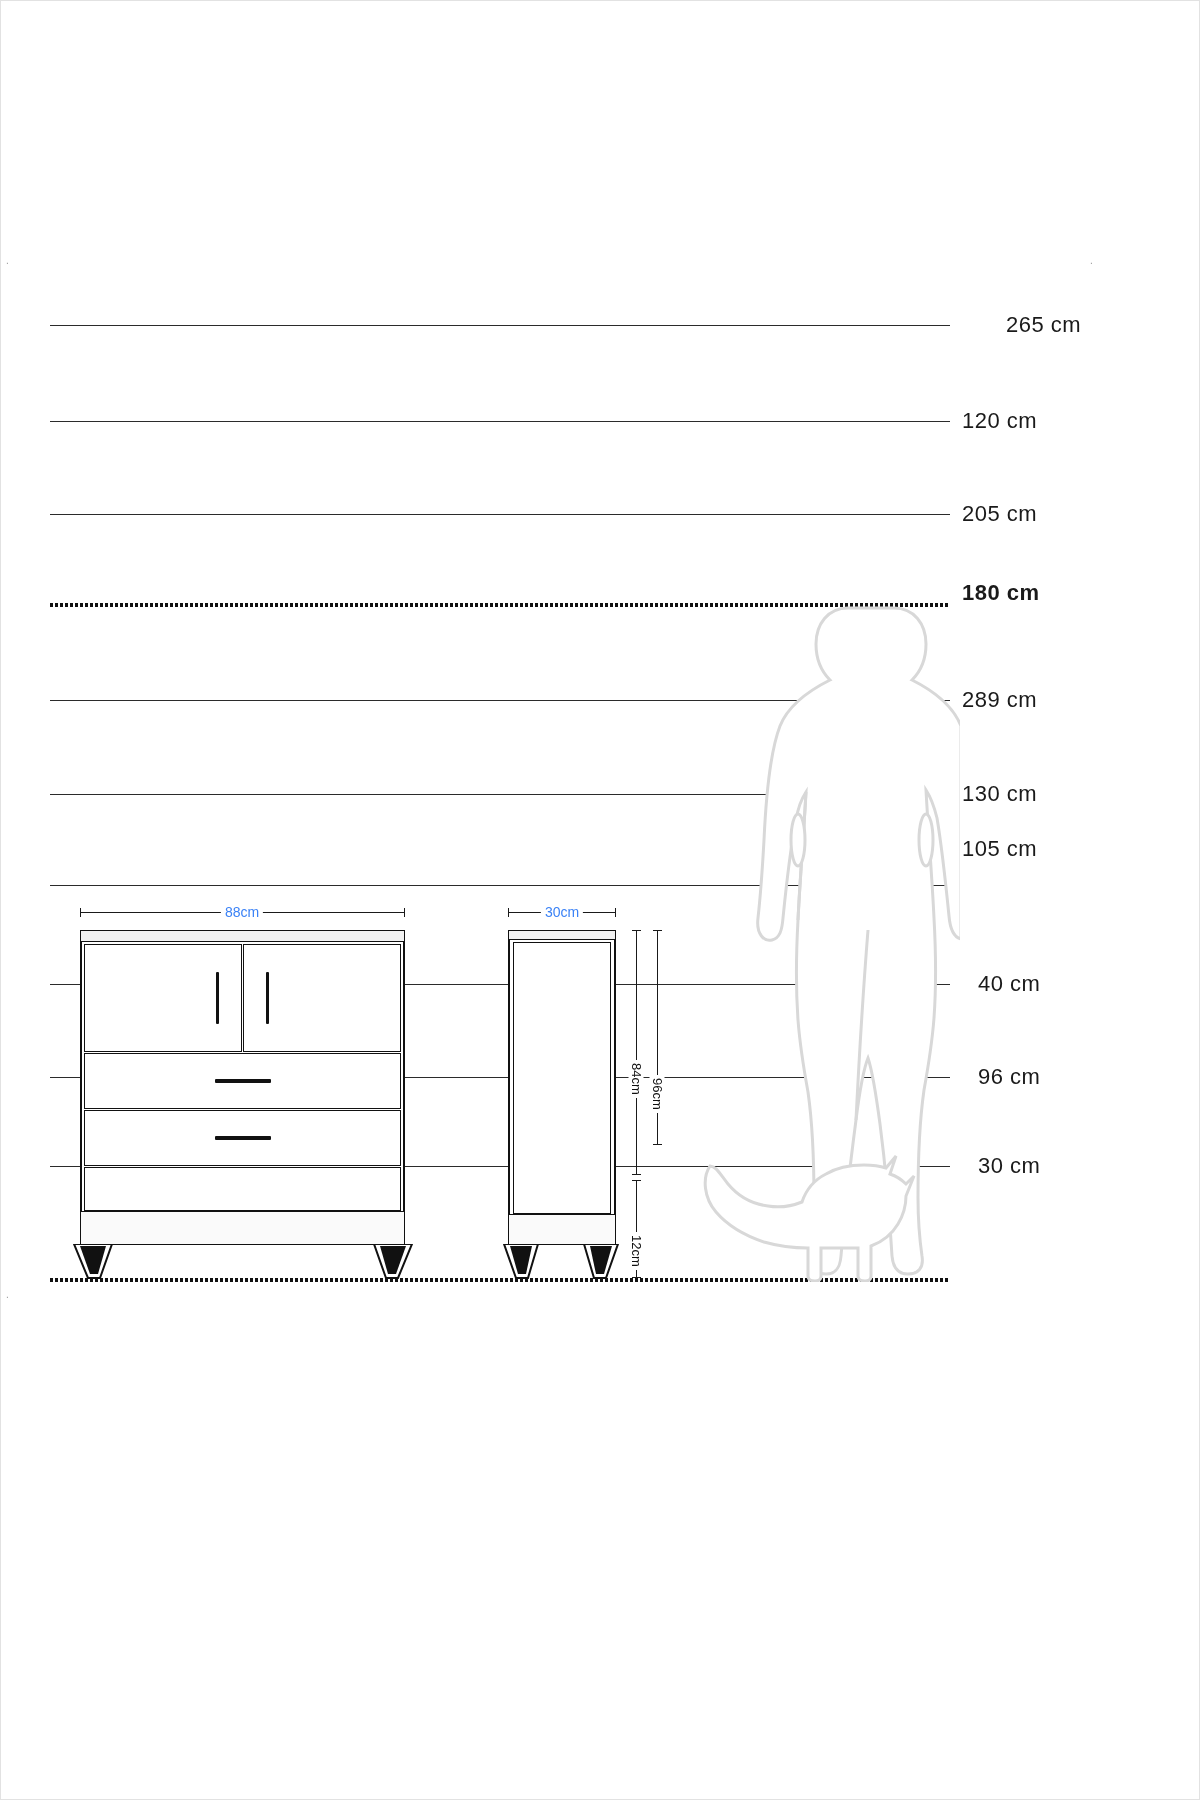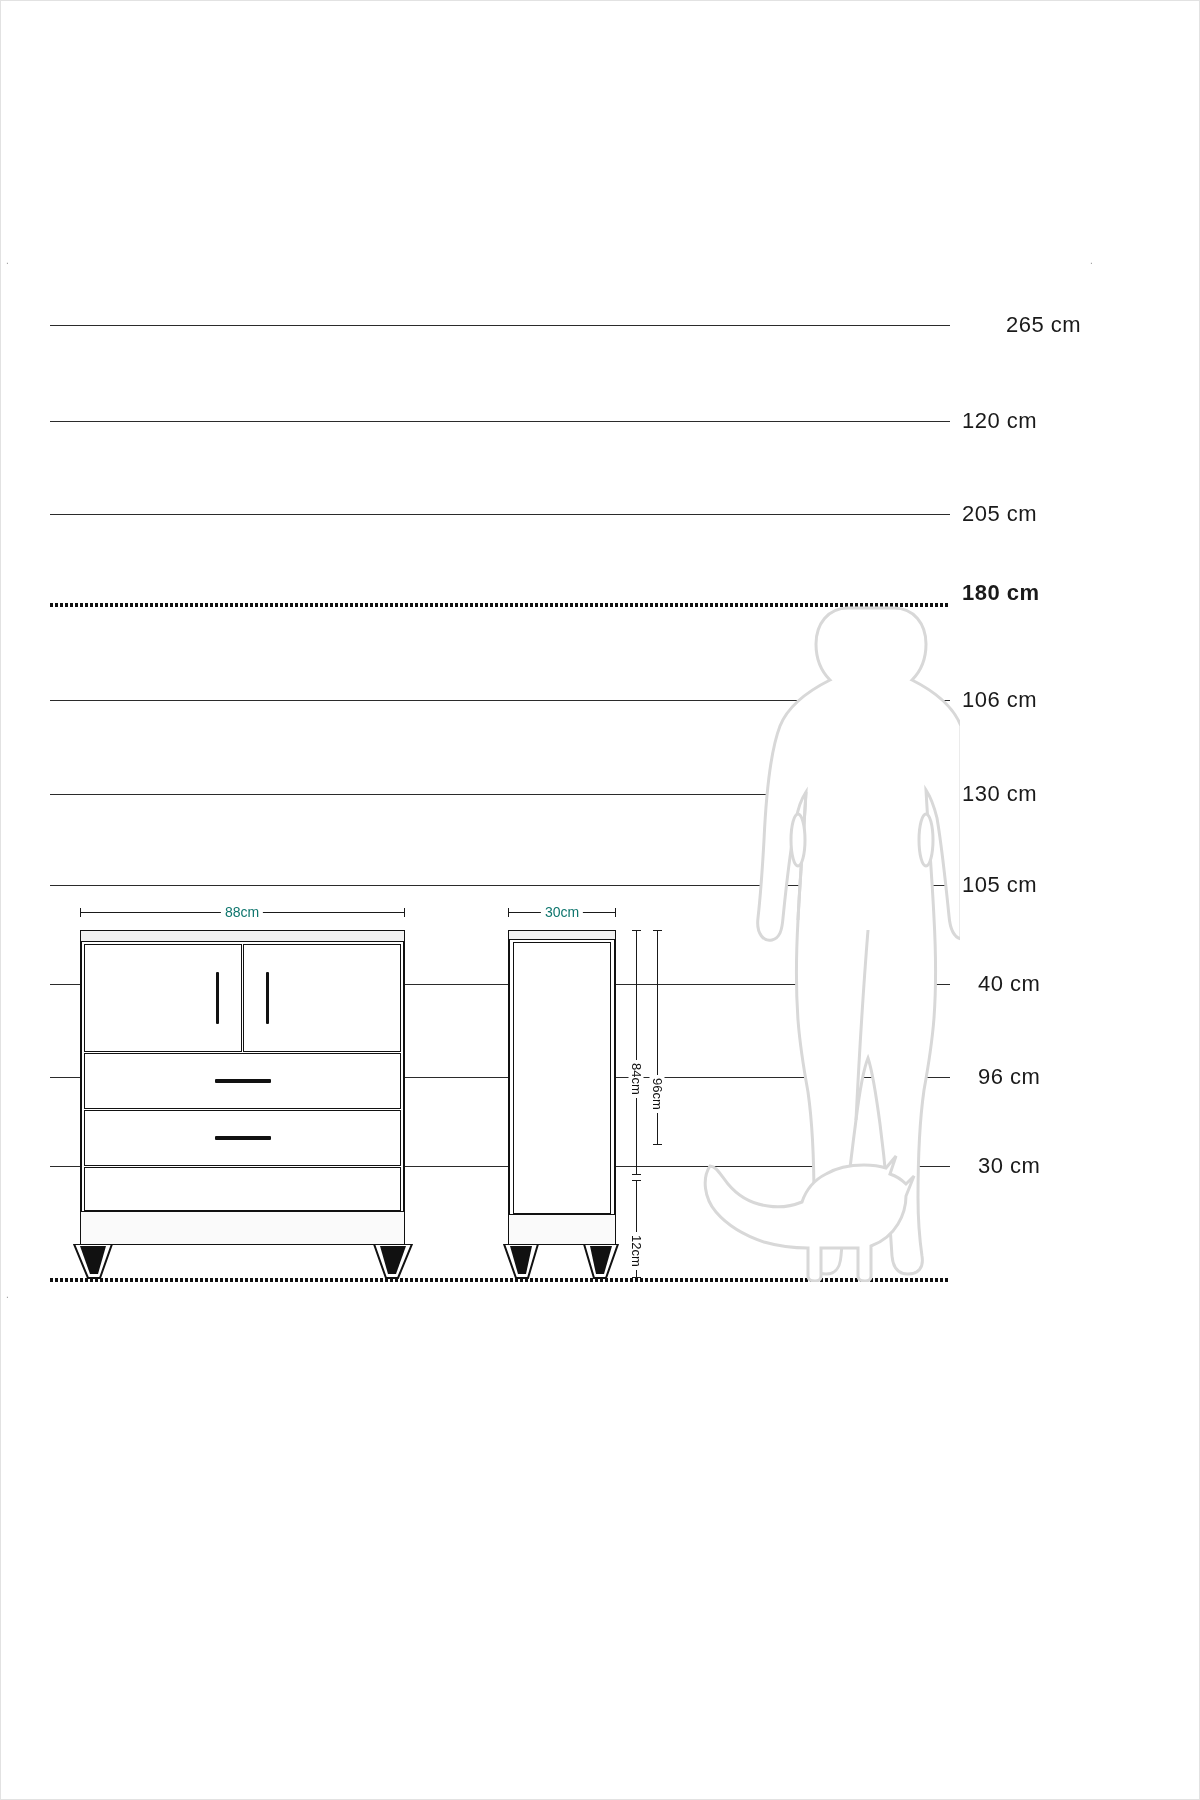--- a/index.html
+++ b/index.html
@@ -44,21 +44,21 @@
   
   .dim-h{
     position:absolute;height:1px;background:#1a1a1a;
   }
   .dim-h:before,.dim-h:after{
     content:"";position:absolute;top:-4px;width:1px;height:9px;background:#1a1a1a;
   }
   .dim-h:before{left:0;}
   .dim-h:after{right:0;}
   .dim-h-label{
-    position:absolute;font-size:14px;color:#0f766e;background:#fff;padding:0 4px;
+    position:absolute;font-size:14px;color:#3b82f6;background:#fff;padding:0 4px;
     transform:translate(-50%,-50%);
   }
   .dim-v{
     position:absolute;width:1px;background:#1a1a1a;
   }
   .dim-v:before,.dim-v:after{
     content:"";position:absolute;left:-4px;width:9px;height:1px;background:#1a1a1a;
   }
   .dim-v:before{top:0;}
   .dim-v:after{bottom:0;}
@@ -106,23 +106,23 @@
   <div class="scale-line" style="left:50px;top:885px;width:900px;"></div>
   <div class="scale-line" style="left:50px;top:984px;width:900px;"></div>
   <div class="scale-line" style="left:50px;top:1077px;width:900px;"></div>
   <div class="scale-line" style="left:50px;top:1166px;width:900px;"></div>
   <div class="floor-line" style="left:50px;top:1278px;width:900px;"></div>
 
   <div class="scale-label" style="left:962px;top:312px;margin-left:44px;">265 cm</div>
   <div class="scale-label" style="left:962px;top:408px;">120 cm</div>
   <div class="scale-label" style="left:962px;top:501px;">205 cm</div>
   <div class="scale-label" style="left:962px;top:580px;font-weight:bold;">180 cm</div>
-  <div class="scale-label" style="left:962px;top:687px;">106 cm</div>
+  <div class="scale-label" style="left:962px;top:687px;">289 cm</div>
   <div class="scale-label" style="left:962px;top:781px;">130 cm</div>
-  <div class="scale-label" style="left:962px;top:872px;text-align:right;">105 cm</div>
+  <div class="scale-label" style="left:962px;top:836px;text-align:right;">105 cm</div>
   <div class="scale-label" style="left:978px;top:971px;">40 cm</div>
   <div class="scale-label" style="left:978px;top:1064px;">96 cm</div>
   <div class="scale-label" style="left:978px;top:1153px;">30 cm</div>
 
   <div class="dim-h" style="left:80px;top:912px;width:325px;"></div>
   <div class="dim-h-label" style="left:242px;top:912px;">88cm</div>
 
   <div class="furn" style="left:80px;top:930px;width:325px;height:315px;"></div>
 
   <div class="panel" style="left:80px;top:930px;width:325px;height:12px;background:#f2f2f2;"></div>

